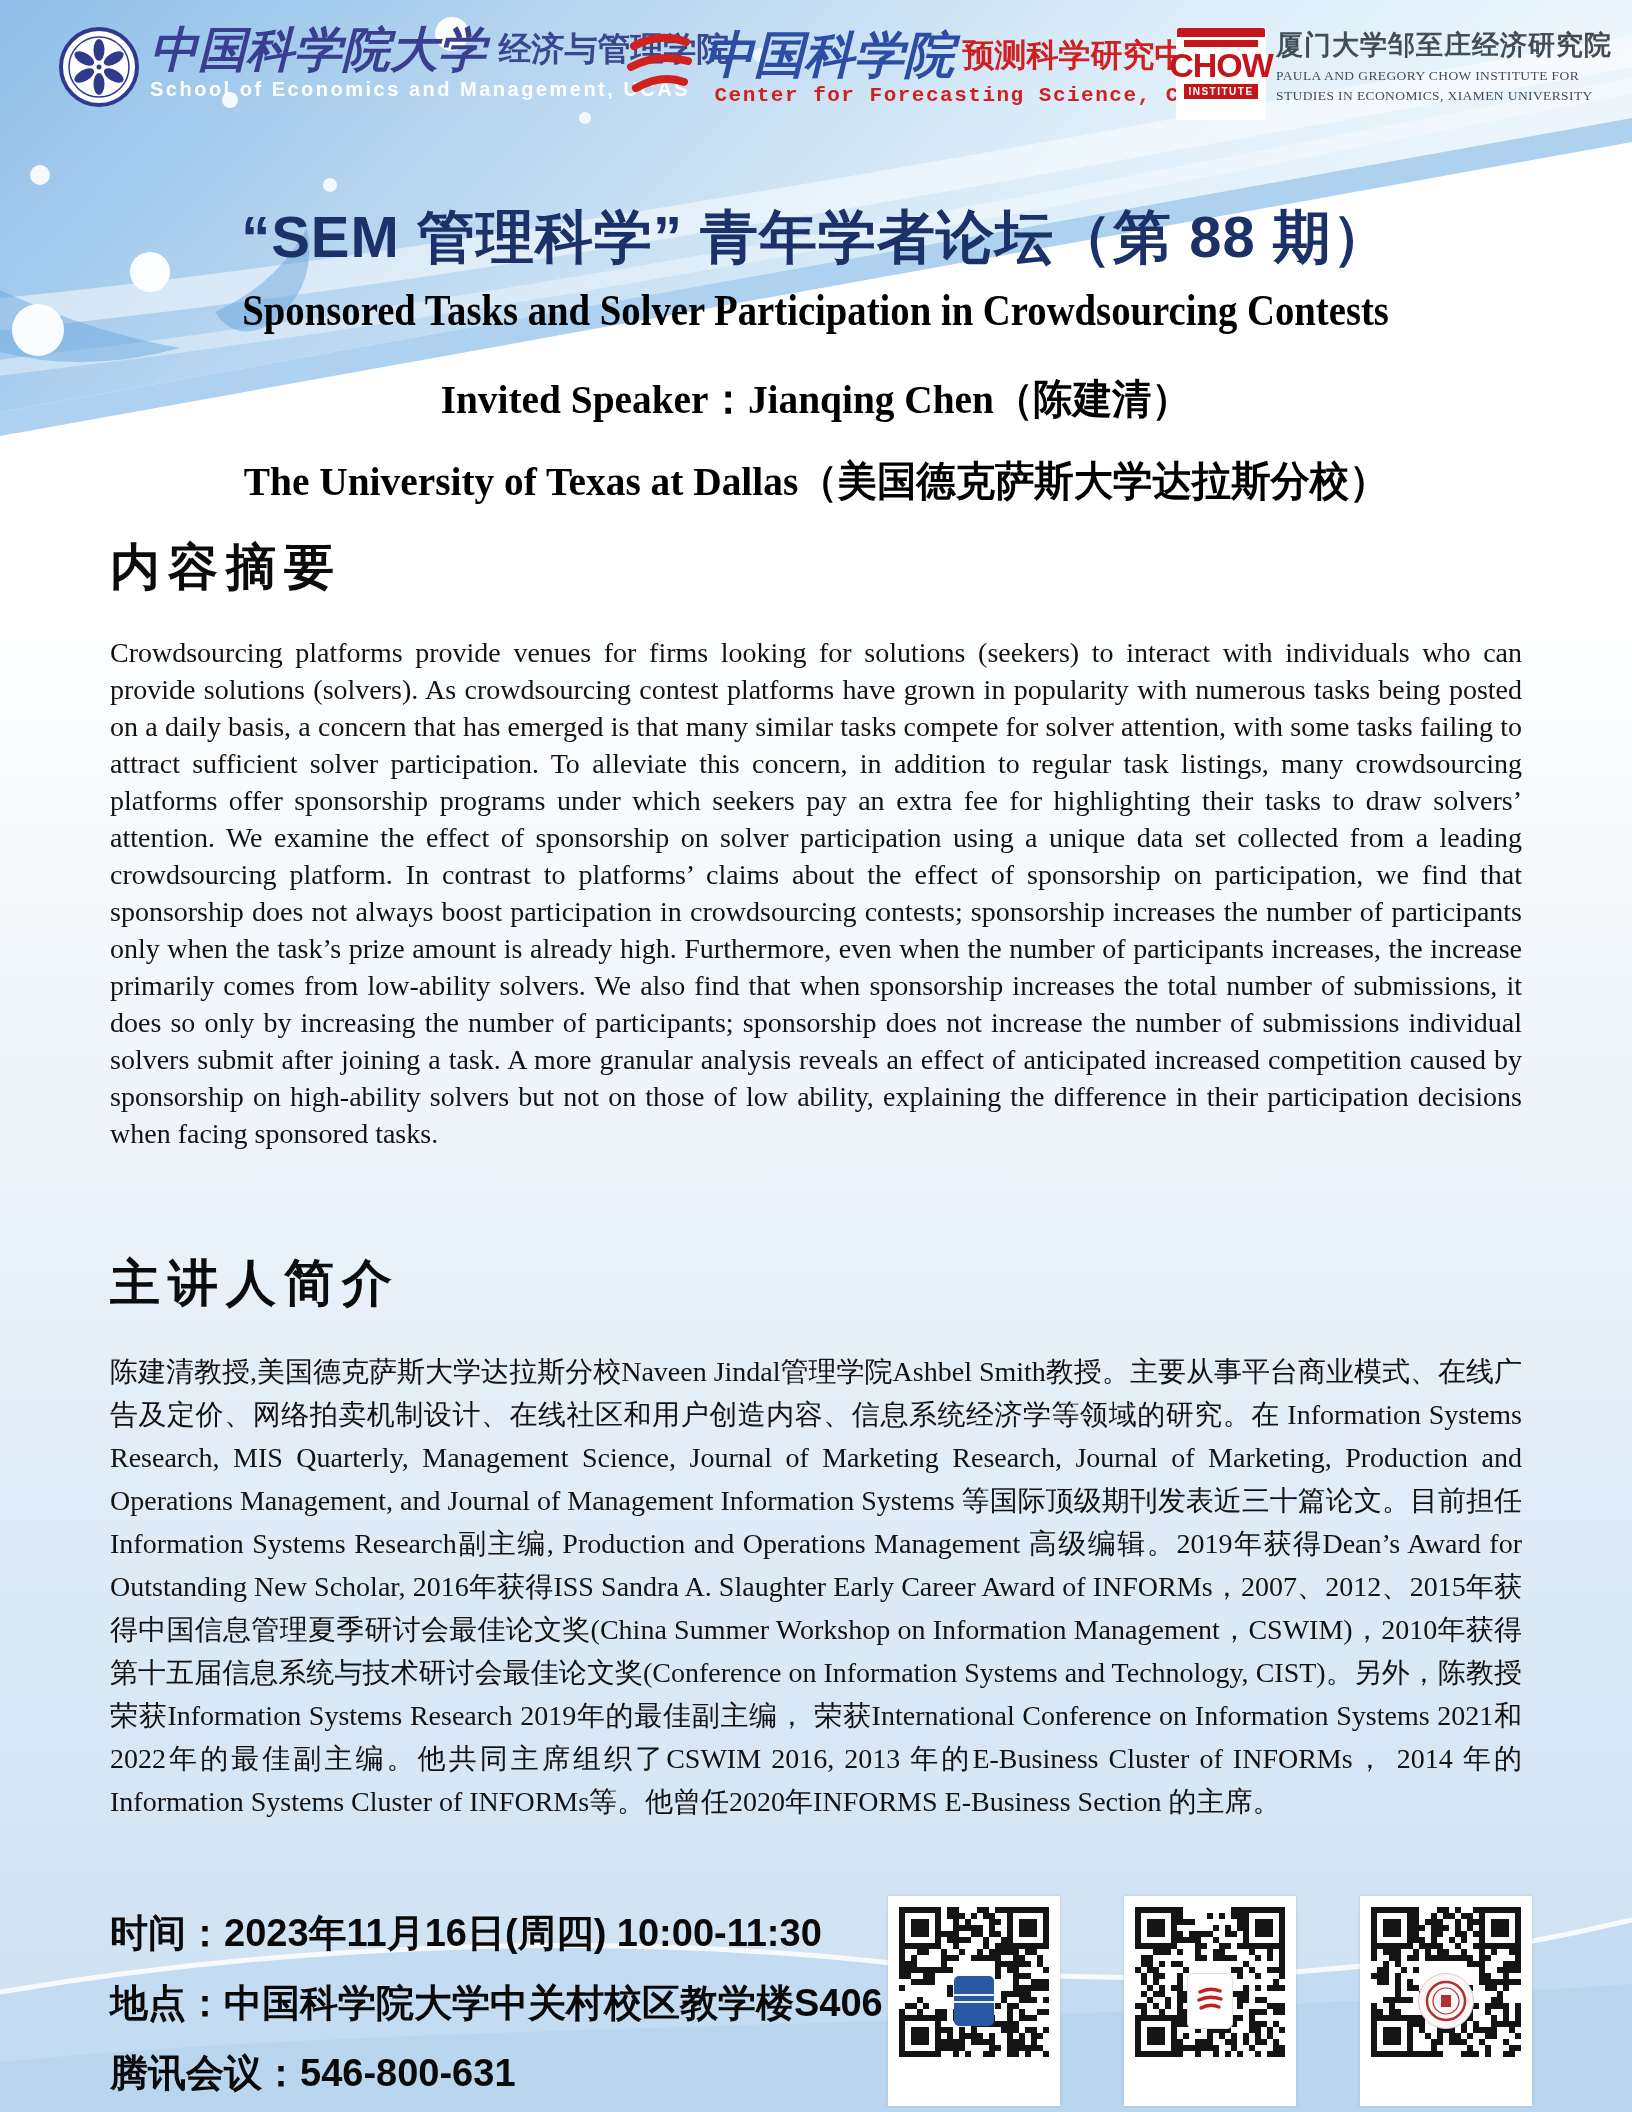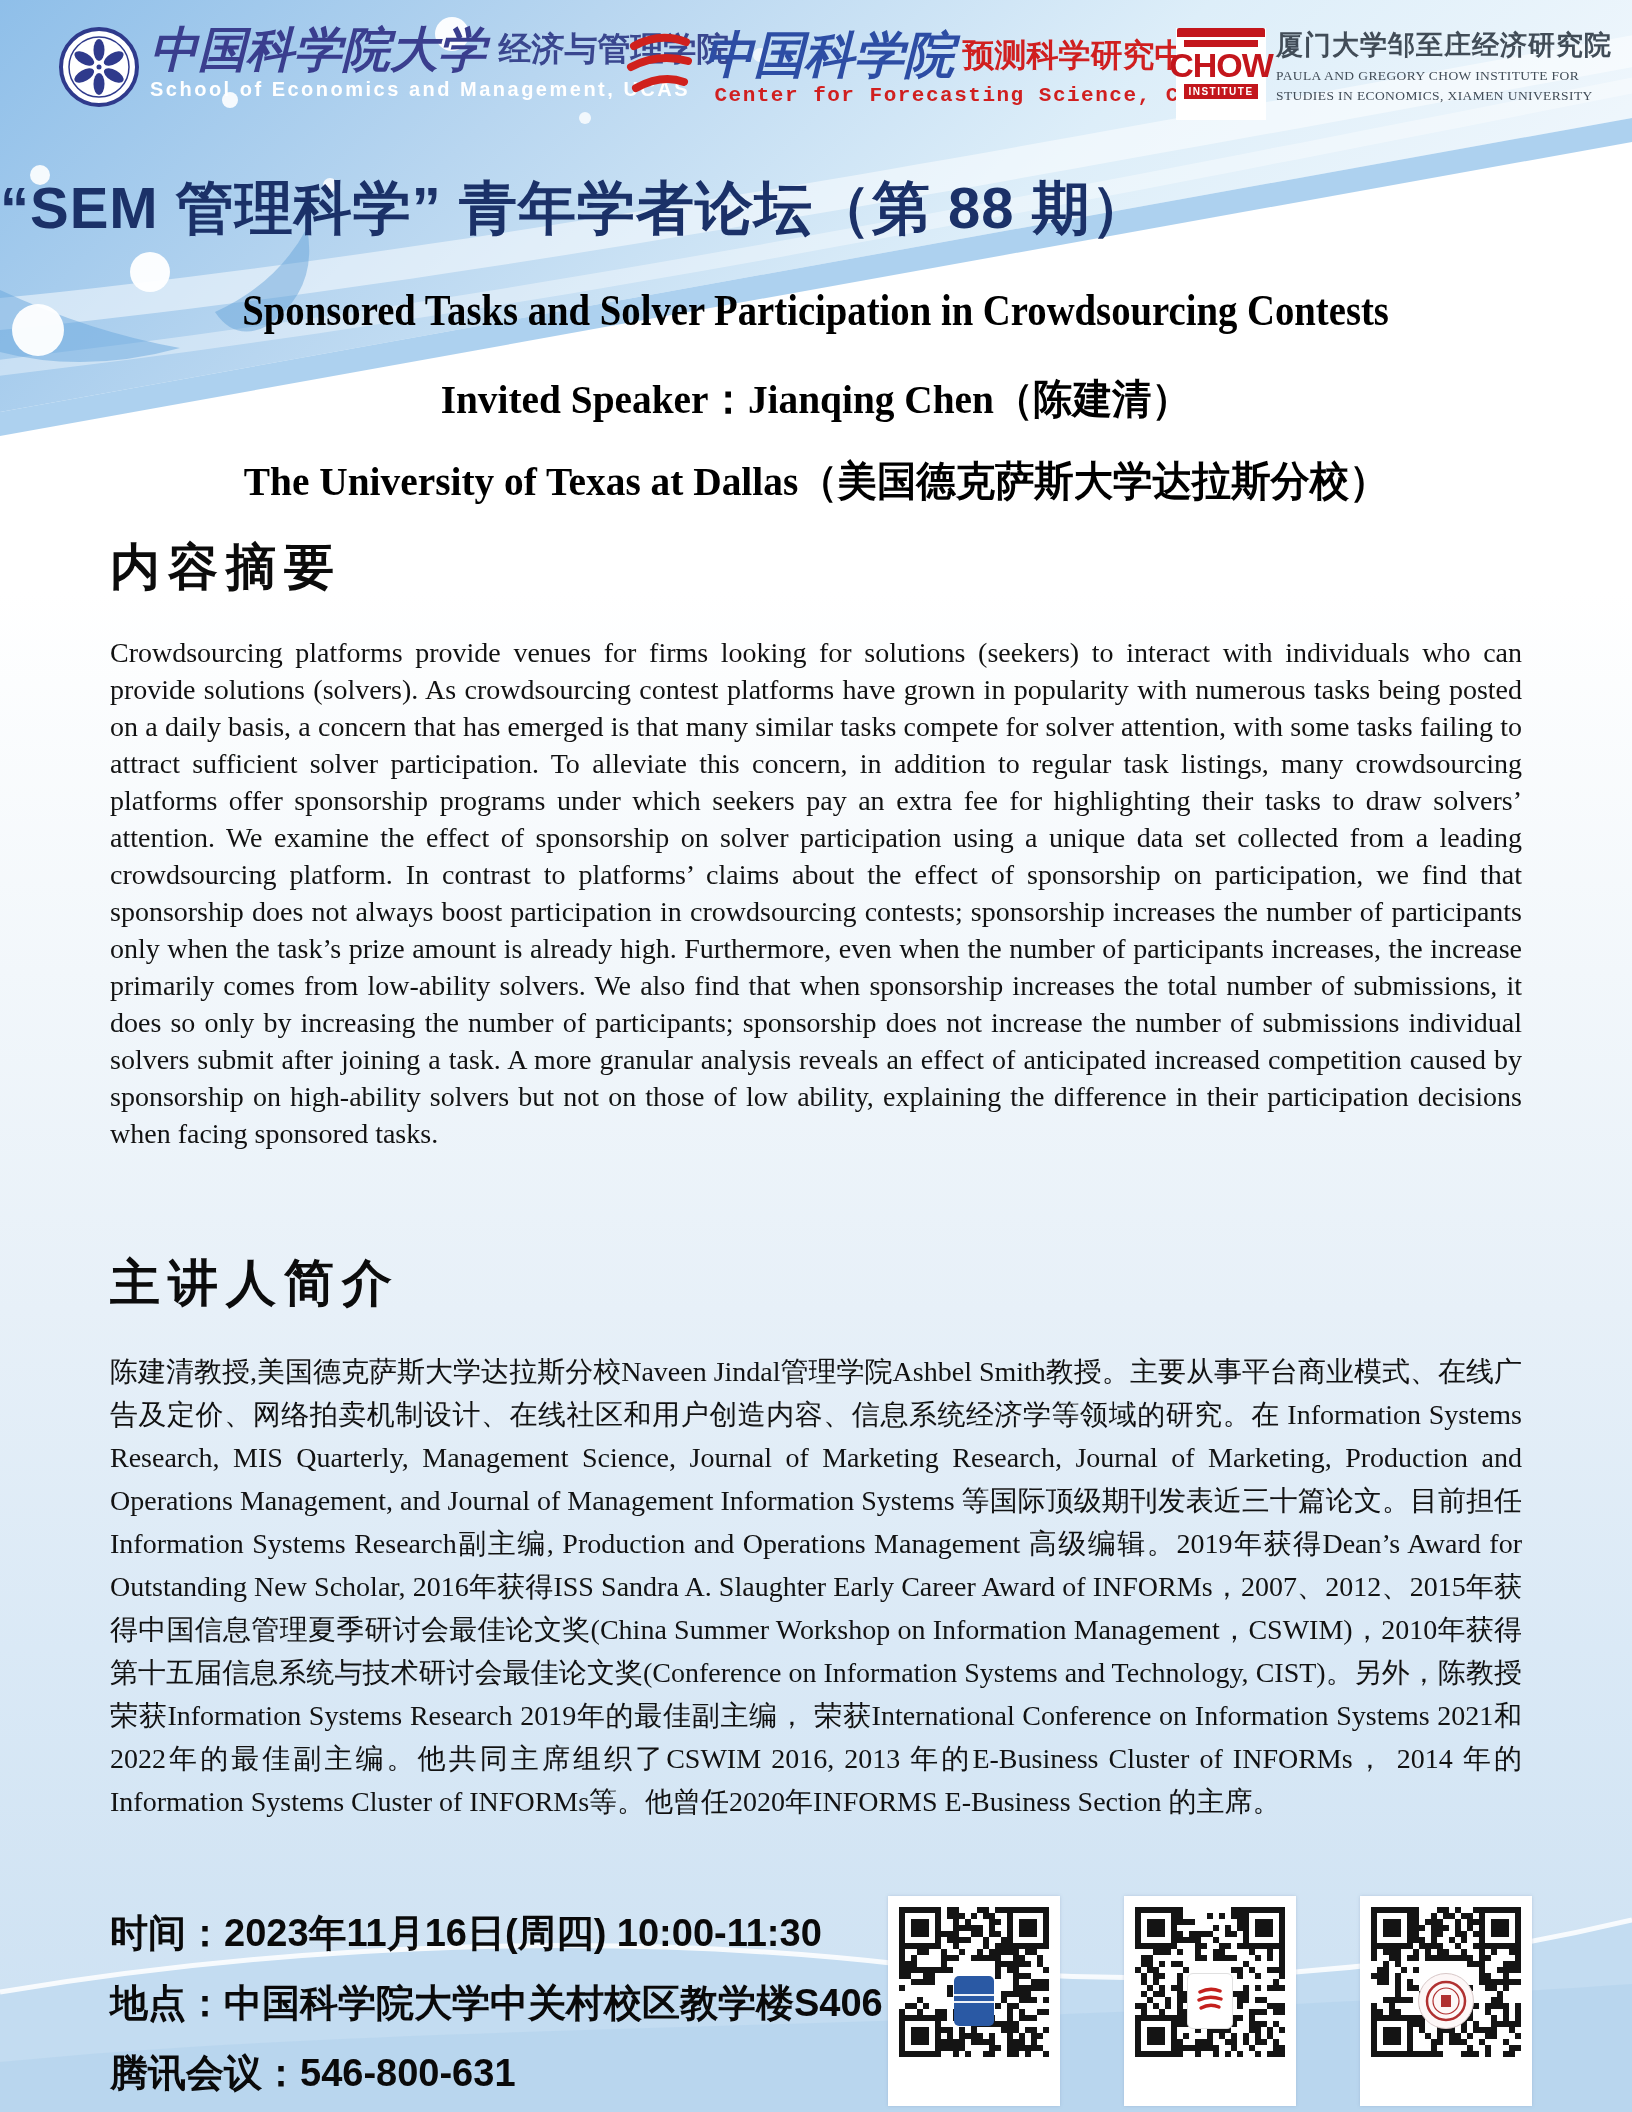--- a/index.html
+++ b/index.html
@@ -27,21 +27,21 @@
   .logo3 .cn-main{font-family:"Liberation Serif",serif;font-weight:700;font-size:27px;color:#414c57;letter-spacing:1px;line-height:1.3;}
   .logo3 .en{font-size:13.5px;font-weight:400;color:#414c57;font-family:"Liberation Serif",serif;letter-spacing:.4px;line-height:1.45;margin-top:3px;}
 
   .chow-emblem{width:90px;height:92px;background:#fff;display:flex;flex-direction:column;align-items:center;justify-content:flex-start;flex-shrink:0;padding:0 4px;box-sizing:border-box;}
   .chow-roof1{width:88px;height:9px;background:#c3161c;border-radius:2px 2px 0 0;}
   .chow-roof2{width:74px;height:7px;background:#c3161c;margin-top:3px;}
   .chow-word{font-weight:900;font-size:34px;color:#c3161c;letter-spacing:-1px;line-height:1.1;font-family:"Liberation Sans",sans-serif;}
   .chow-band{width:74px;height:15px;background:#c3161c;color:#fff;font-size:10px;font-weight:700;letter-spacing:1.5px;text-align:center;line-height:15px;}
 
   
-  .title{position:absolute;top:131px;left:0;width:100%;text-align:left;z-index:2;
+  .title{position:absolute;top:160px;left:0;width:100%;text-align:center;z-index:2;
     font-size:58px;font-weight:800;color:#1b3168;letter-spacing:1px;}
   .subtitle{position:absolute;top:284px;left:0;width:100%;text-align:center;z-index:2;
     font-family:"Liberation Serif",serif;font-weight:900;font-size:45px;color:#000;}
   .subtitle .squeeze{display:inline-block;transform:scaleX(.86);transform-origin:center;}
   .speaker{position:absolute;top:372px;left:0;width:100%;text-align:center;z-index:2;
     font-family:"Liberation Serif",serif;font-weight:900;font-size:41px;color:#000;}
   .affiliation{position:absolute;top:454px;left:0;width:100%;text-align:center;z-index:2;
     font-family:"Liberation Serif",serif;font-weight:900;font-size:41px;color:#000;}
   .speaker .squeeze,.affiliation .squeeze{display:inline-block;transform:scaleX(.96);transform-origin:center;}
 

